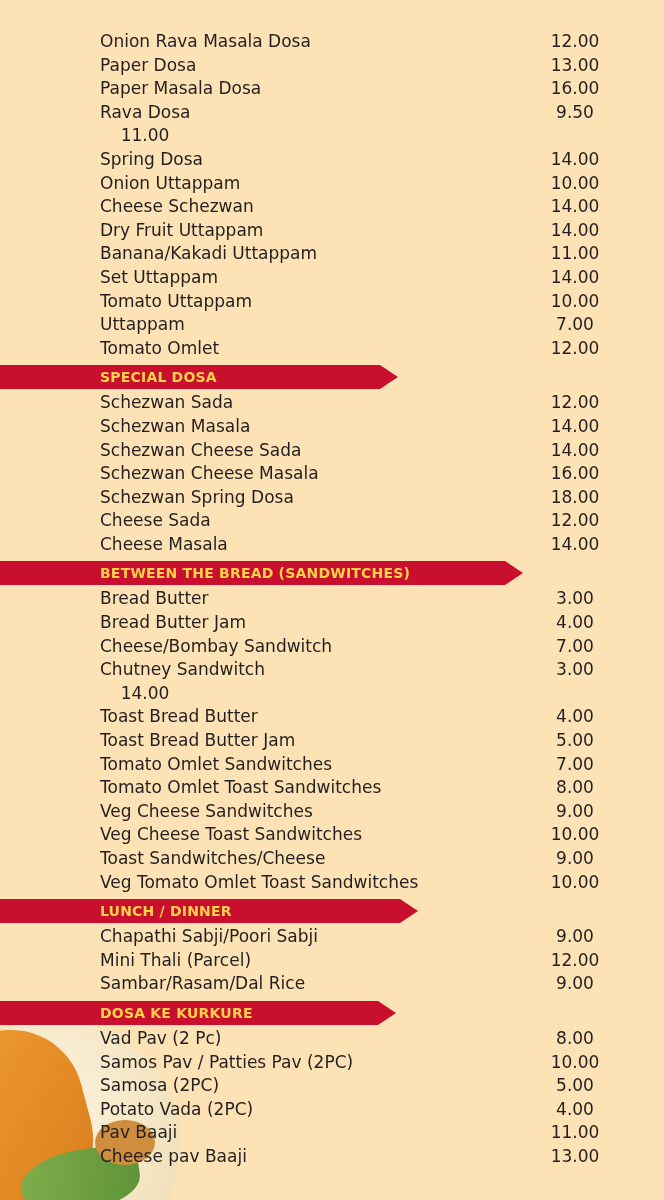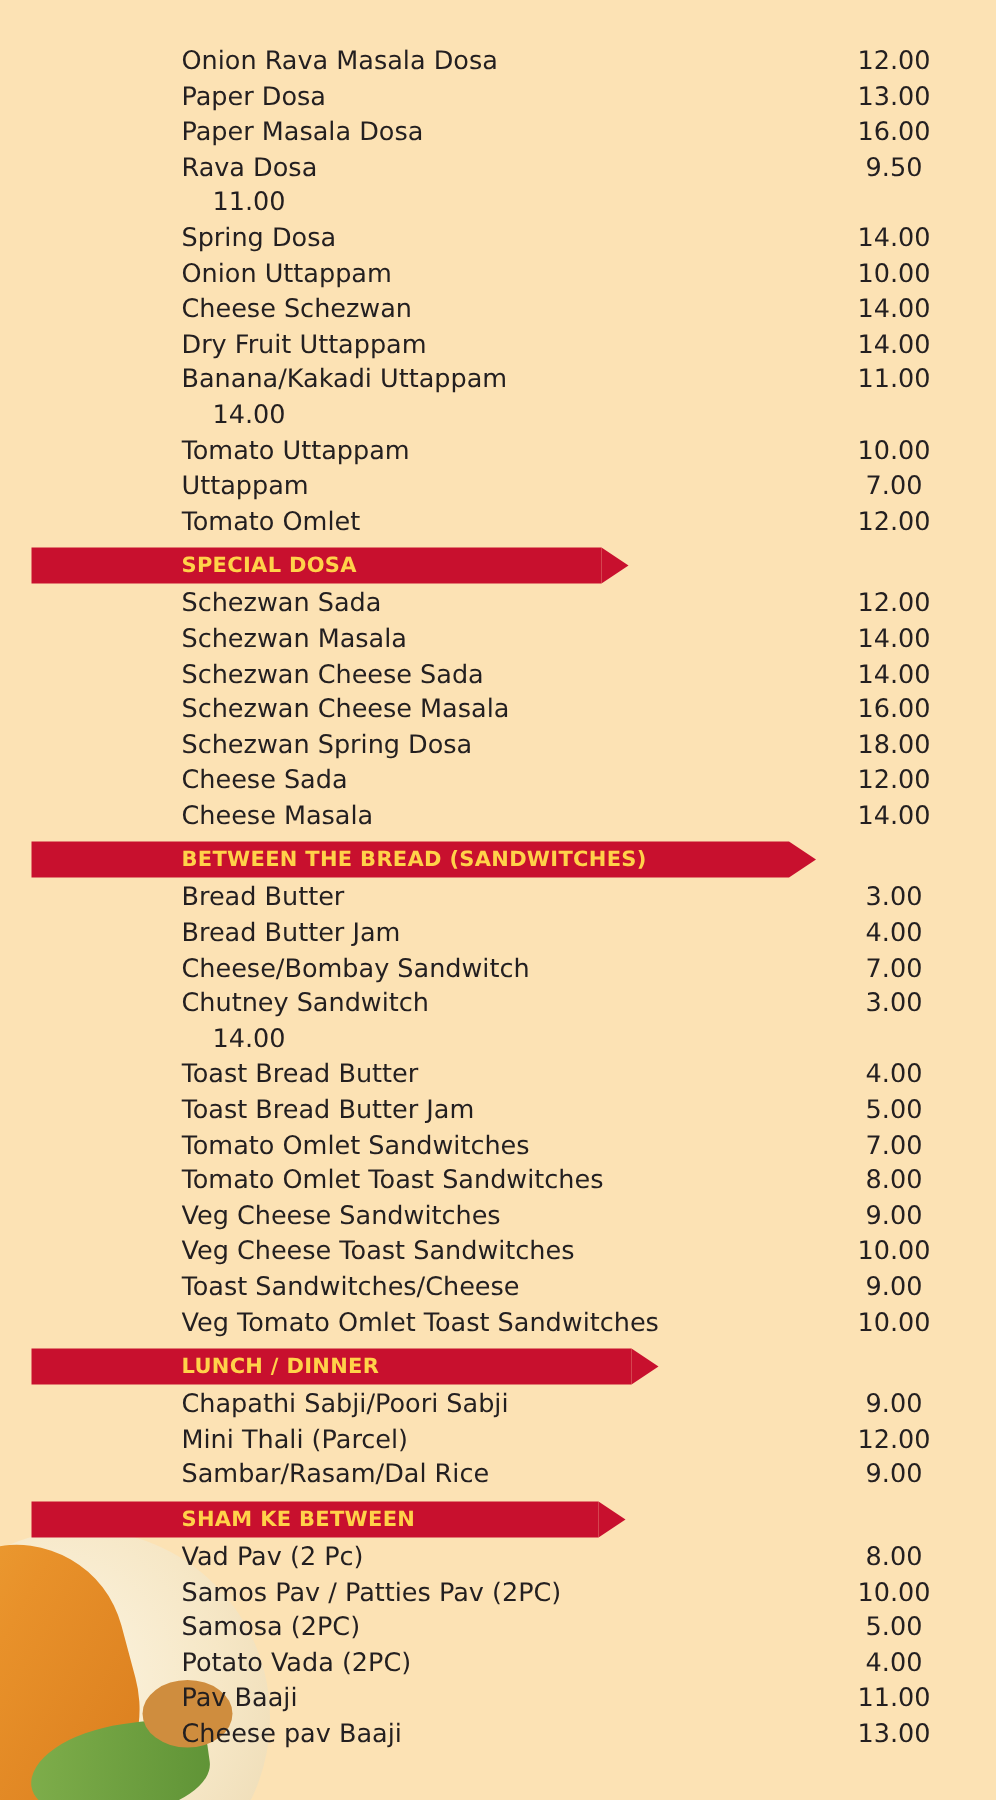--- a/index.html
+++ b/index.html
@@ -60,21 +60,20 @@
     width: 60px;
     height: 45px;
     border-radius: 50%;
     background: #cf8d3e;
   }
 
   .menu {
     position: relative;
     padding-top: 30px;
     z-index: 2;
-    padding-left: 21px;
   }
 
   
   .section-banner {
     position: relative;
     height: 24px;
     margin: 5px 0 2px 0;
     display: flex;
     align-items: center;
   }
@@ -169,20 +168,21 @@
     </div>
     <div class="item-row">
       <span class="item-name">Dry Fruit Uttappam</span>
       <span class="item-price">14.00</span>
     </div>
     <div class="item-row">
       <span class="item-name">Banana/Kakadi Uttappam</span>
       <span class="item-price">11.00</span>
     </div>
     <div class="item-row">
+      <span class="item-name">Set Uttappam</span>
       <span class="item-price">14.00</span>
     </div>
     <div class="item-row">
       <span class="item-name">Tomato Uttappam</span>
       <span class="item-price">10.00</span>
     </div>
     <div class="item-row">
       <span class="item-name">Uttappam</span>
       <span class="item-price">7.00</span>
     </div>
@@ -292,21 +292,21 @@
       <span class="item-name">Mini Thali (Parcel)</span>
       <span class="item-price">12.00</span>
     </div>
     <div class="item-row">
       <span class="item-name">Sambar/Rasam/Dal Rice</span>
       <span class="item-price">9.00</span>
     </div>
     <div class="section-banner">
       <div class="bar" style="width: 378px;"></div>
       <div class="arrow" style="left: 378px;"></div>
-      <div class="title">SHAM KE BETWEEN</div>
+      <div class="title">DOSA KE KURKURE</div>
     </div>
     <div class="item-row">
       <span class="item-name">Vad Pav (2 Pc)</span>
       <span class="item-price">8.00</span>
     </div>
     <div class="item-row">
       <span class="item-name">Samos Pav / Patties Pav (2PC)</span>
       <span class="item-price">10.00</span>
     </div>
     <div class="item-row">

